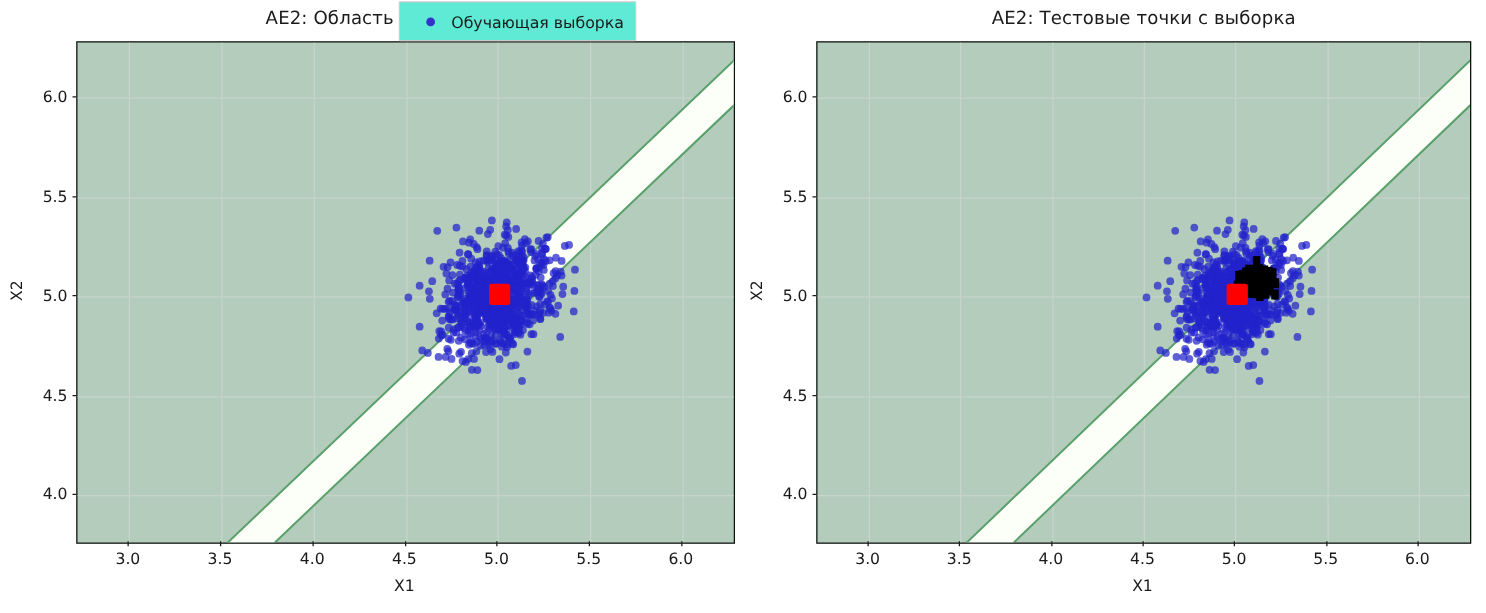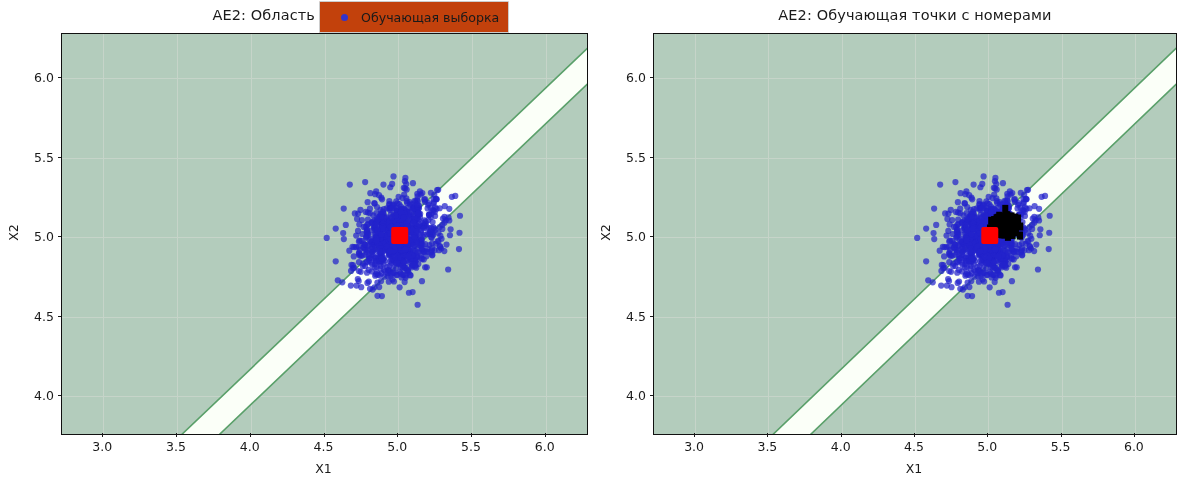--- a/index.html
+++ b/index.html
@@ -104,21 +104,21 @@
     position: absolute;
     left: 0; top: 0;
     width: 100%; height: 100%;
   }
 
   
   .legend {
     position: absolute;
     left: 319px;
     top: 1px;
-    background: #c2410c;
+    background: #5eead4;
     border: 1px solid #cccccc;
     border-radius: 1px;
     padding: 5px 9px 5px 7px;
     box-sizing: border-box;
   }
   .legend-row {
     display: flex;
     align-items: center;
     height: 20px;
   }
@@ -1204,21 +1204,21 @@
       <div class="tick-label tick-y" style="left: 21px; width: 33px; top: 236.2px;">5.0</div>
       <div class="tick-mark y" style="left: 57.5px; top: 156.8px;"></div>
       <div class="tick-label tick-y" style="left: 21px; width: 33px; top: 156.8px;">5.5</div>
       <div class="tick-mark y" style="left: 57.5px; top: 77.4px;"></div>
       <div class="tick-label tick-y" style="left: 21px; width: 33px; top: 77.4px;">6.0</div>
       <div class="axis-label-x" style="left: 61px; width: 525px; top: 461px;">X1</div>
       <div class="axis-label-y" style="left: 5px; top: 225px; transform: rotate(-90deg);">X2</div>
     </div>
 
   <div class="panel panel-right">
-    <div class="panel-title">AE2: Обучающая точки с номерами</div>
+    <div class="panel-title">AE2: Тестовые точки с выборка</div>
     <div class="axes" id="axes-right">
         <div class="gridline v" style="left: 41.1px;"></div>
         <div class="gridline v" style="left: 114.4px;"></div>
         <div class="gridline v" style="left: 187.7px;"></div>
         <div class="gridline v" style="left: 261px;"></div>
         <div class="gridline v" style="left: 334.3px;"></div>
         <div class="gridline v" style="left: 407.6px;"></div>
         <div class="gridline v" style="left: 480.9px;"></div>
         <div class="gridline h" style="top: 361.9px;"></div>
         <div class="gridline h" style="top: 282.5px;"></div>

